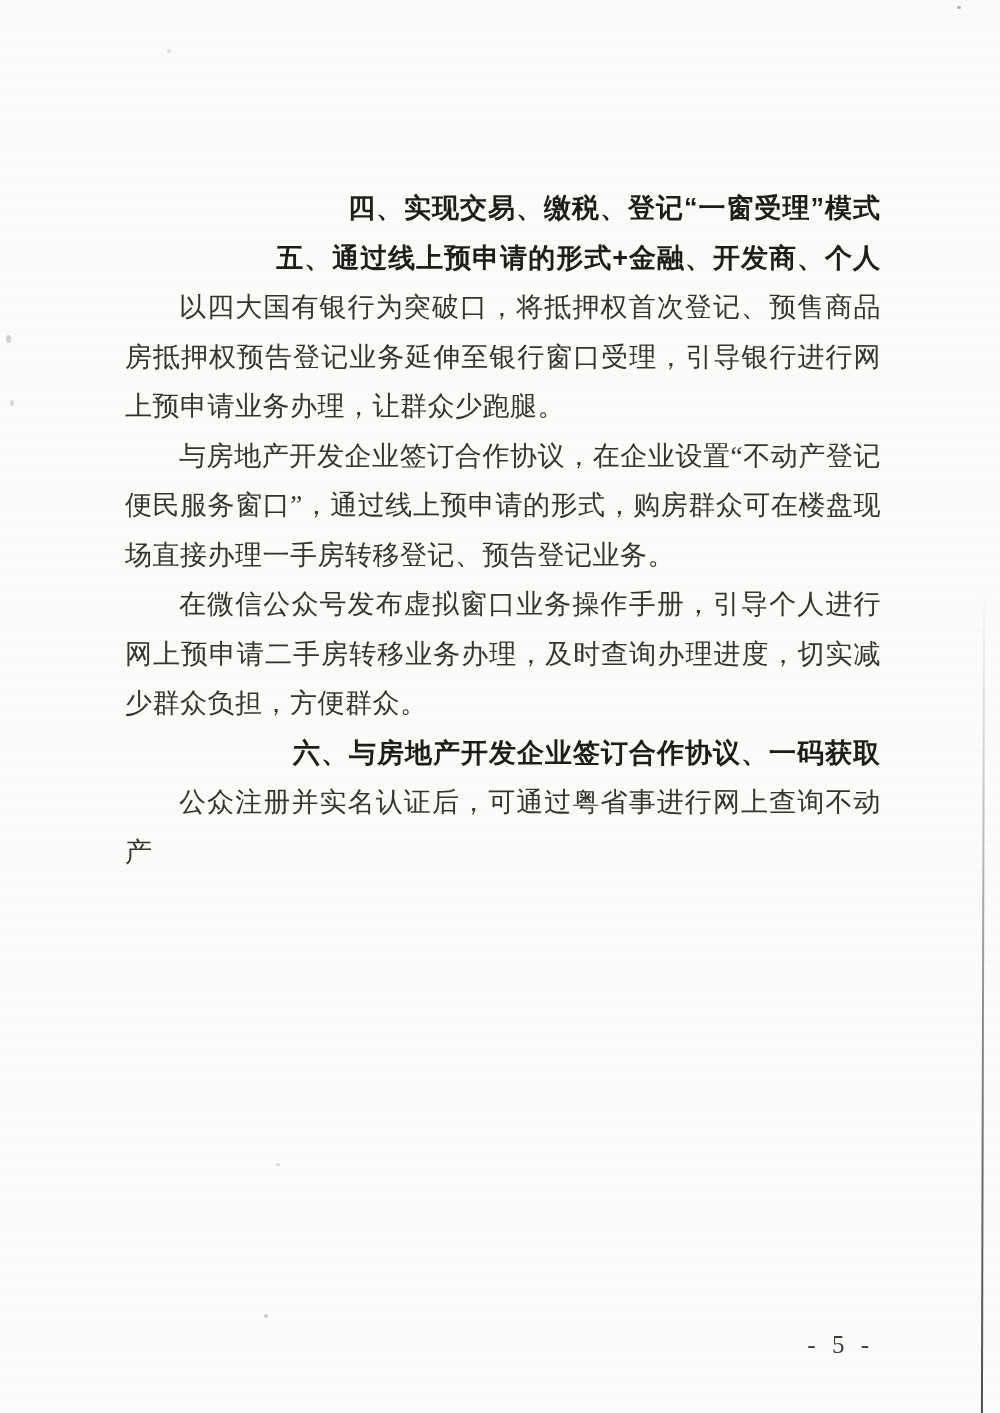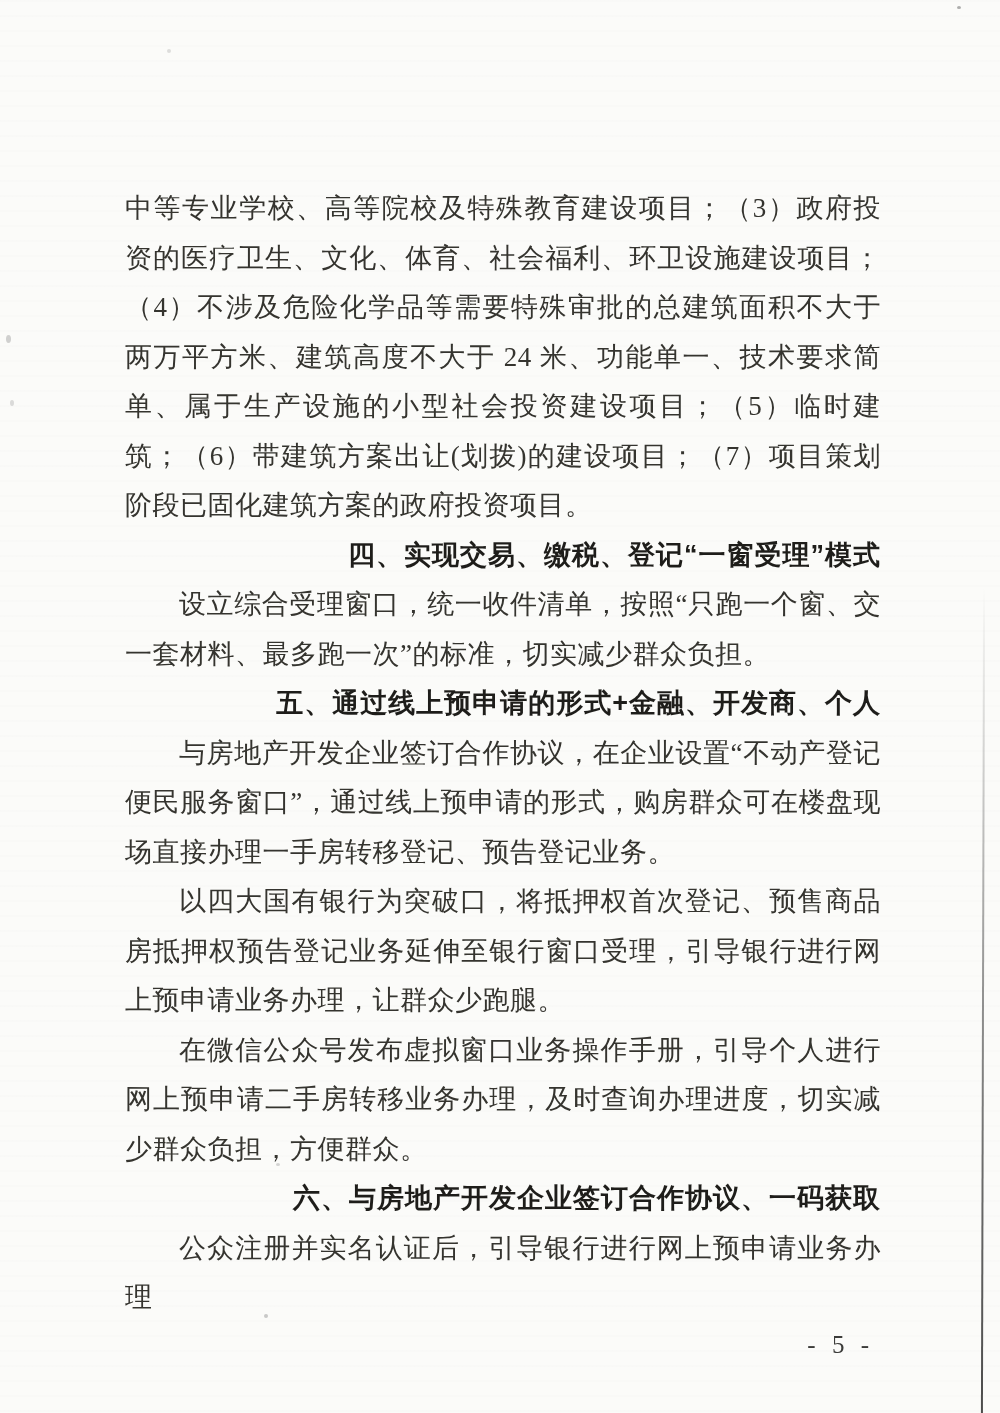--- a/index.html
+++ b/index.html
@@ -86,29 +86,27 @@
   .speck-4 { left: 167px; top: 49px;   width: 4px; height: 4px; background: rgba(160,160,160,0.32); }
   .speck-5 { left: 264px; top: 1314px; width: 4px; height: 4px; background: rgba(120,120,120,0.38); }
   .speck-6 { left: 276px; top: 1163px; width: 4px; height: 3px; background: rgba(140,140,140,0.35); }
 </style>
 </head>
 <body>
 
 <div class="page">
 
   <div class="text-block">
-    <p class="para-cont">中等专业学校、高等院校及特殊教育建设项目；（3）政府投资的医疗卫生、文化、体育、社会福利、环卫设施建设项目；（4）不涉及危险化学品等需要特殊审批的总建筑面积不大于两万平方米、建筑高度不大于 24 米、功能单一、技术要求简单、属于生产设施的小型社会投资建设项目；（5）临时建筑；（6）带建筑方案出让(划拨)的建设项目；（7）项目策划阶段已固化建筑方案的政府投资项目。</p>
     <h2 class="heading">四、实现交易、缴税、登记“一窗受理”模式</h2>
-    <p class="para">设立综合受理窗口，统一收件清单，按照“只跑一个窗、交一套材料、最多跑一次”的标准，切实减少群众负担。</p>
     <h2 class="heading">五、通过线上预申请的形式+金融、开发商、个人</h2>
+    <p class="para">以四大国有银行为突破口，将抵押权首次登记、预售商品房抵押权预告登记业务延伸至银行窗口受理，引导银行进行网上预申请业务办理，让群众少跑腿。</p>
     <p class="para">与房地产开发企业签订合作协议，在企业设置“不动产登记便民服务窗口”，通过线上预申请的形式，购房群众可在楼盘现场直接办理一手房转移登记、预告登记业务。</p>
-    <p class="para">以四大国有银行为突破口，将抵押权首次登记、预售商品房抵押权预告登记业务延伸至银行窗口受理，引导银行进行网上预申请业务办理，让群众少跑腿。</p>
     <p class="para">在微信公众号发布虚拟窗口业务操作手册，引导个人进行网上预申请二手房转移业务办理，及时查询办理进度，切实减少群众负担，方便群众。</p>
     <h2 class="heading">六、与房地产开发企业签订合作协议、一码获取</h2>
-    <p class="para">公众注册并实名认证后，引导银行进行网上预申请业务办理</p>
+    <p class="para">公众注册并实名认证后，可通过粤省事进行网上查询不动产</p>
   </div>
 
   <div class="page-number">- 5 -</div>
 
   <div class="scan-line"></div>
   <div class="speck speck-1"></div>
   <div class="speck speck-2"></div>
   <div class="speck speck-3"></div>
   <div class="speck speck-4"></div>
   <div class="speck speck-5"></div>

